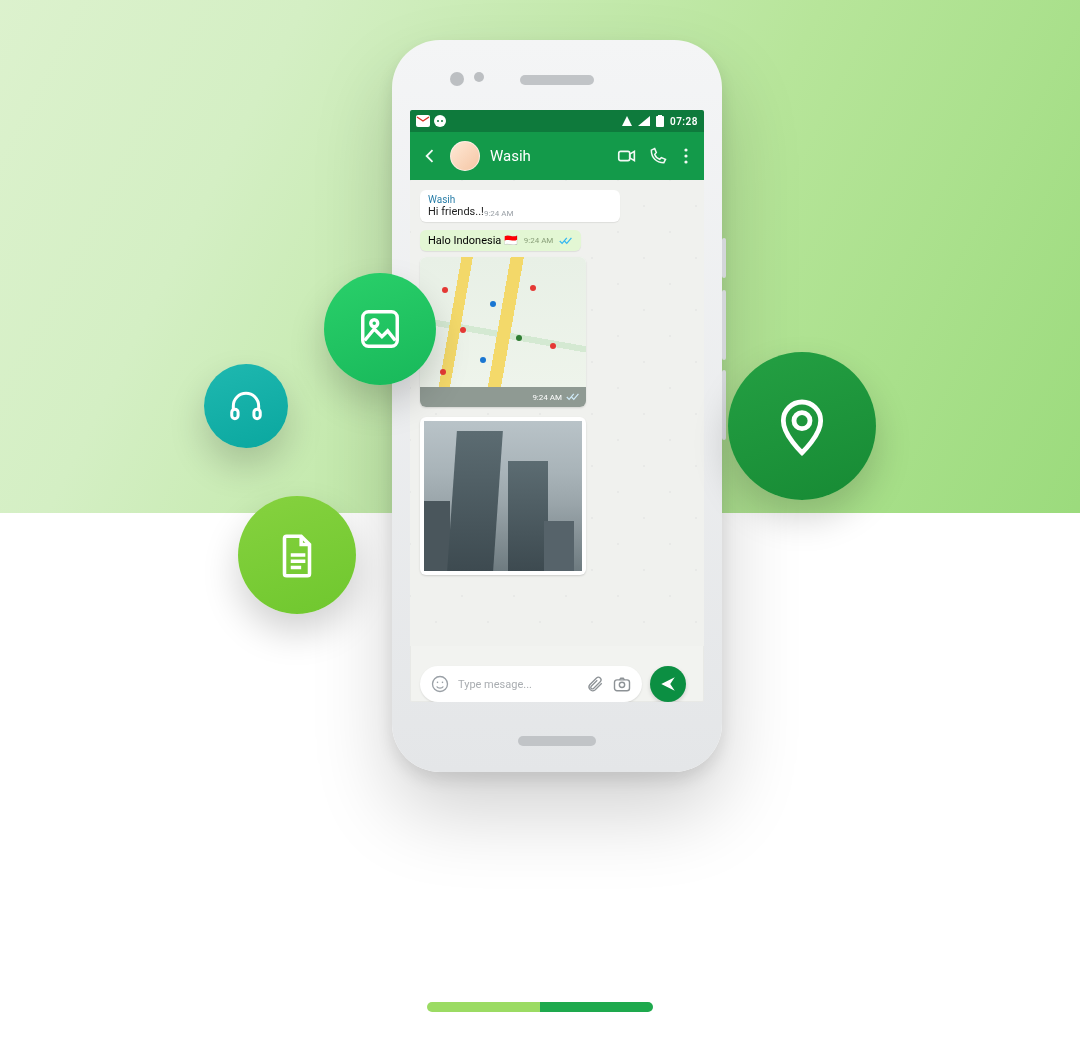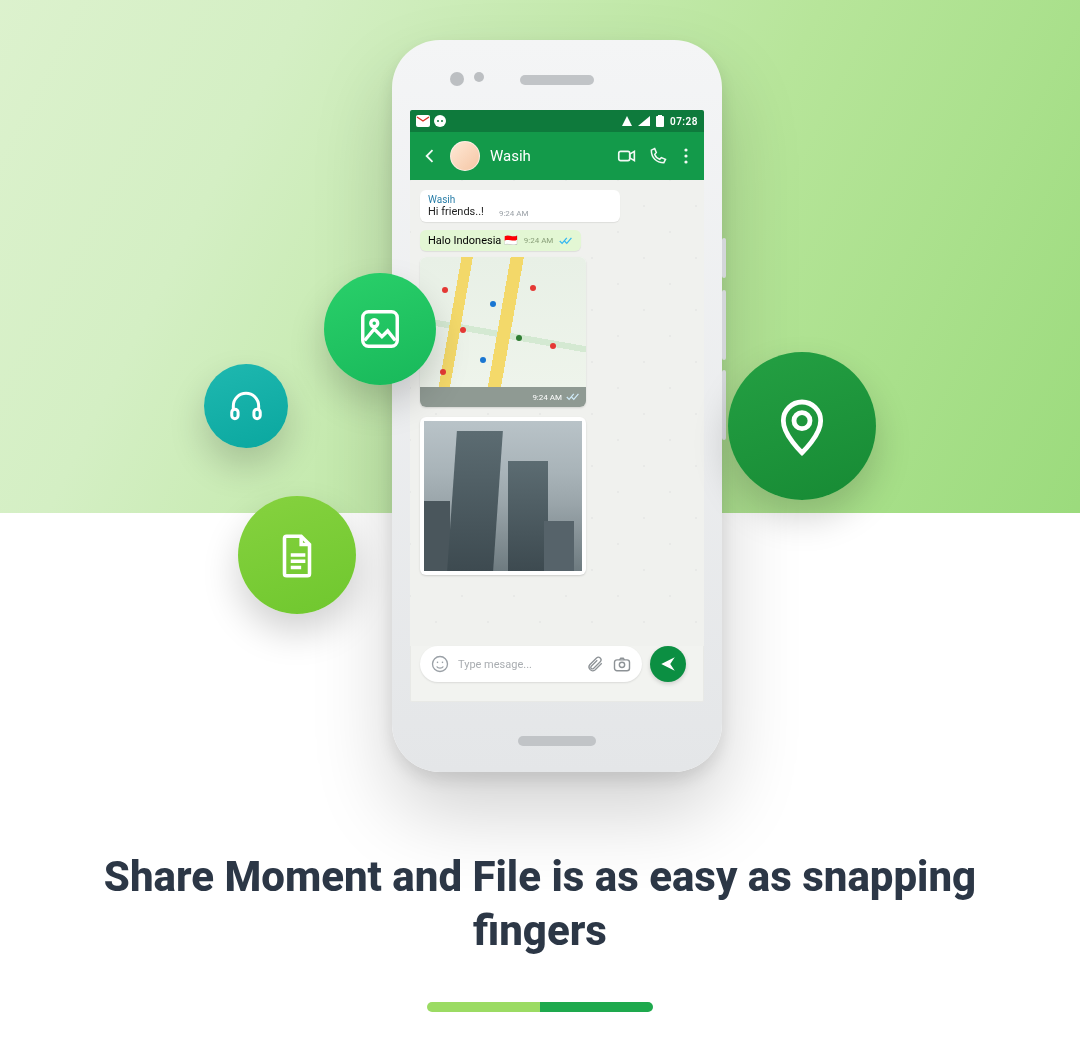--- a/index.html
+++ b/index.html
@@ -20,21 +20,21 @@
 .ic{display:inline-flex}
 .chat-header{height:48px;background:#139a4a;color:#fff;display:flex;align-items:center;padding:0 10px;gap:10px}
 .avatar{width:30px;height:30px;border-radius:50%;background:linear-gradient(135deg,#ffe9d6,#f5c6a5);border:1px solid rgba(255,255,255,.6)}
 .chat-header .name{font-size:15px}
 .chat-header .spacer{flex:1}
 .hicon{opacity:.95}
 .chat-body{position:absolute;top:70px;left:0;right:0;bottom:56px;background:#f0f1ee;background-image:radial-gradient(rgba(0,0,0,.03) 1px,transparent 1px),radial-gradient(rgba(0,0,0,.03) 1px,transparent 1px);background-size:52px 52px,52px 52px;background-position:0 0,26px 26px;padding:10px 10px 0}
 .msg{margin-bottom:8px;max-width:200px}
 .in{background:#fff;border-radius:6px;padding:4px 8px;box-shadow:0 1px 1px rgba(0,0,0,.08);font-size:11px}
 .in .sender{color:#2a7ea8;font-size:10px}
-.in .row{display:flex;align-items:flex-end;gap:15px}
+.in .row{display:flex;align-items:flex-end;gap:0}
 .in .txt{color:#222}
 .in .time{color:#9aa0a6;font-size:8px}
 .out-wrap{display:flex;}
 .out{background:#e3f7d4;border-radius:6px;padding:4px 8px;box-shadow:0 1px 1px rgba(0,0,0,.08);font-size:11px;display:flex;align-items:center;gap:6px}
 .out .time{color:#8aa07a;font-size:8px}
 .ticks{color:#34b7f1}
 .loc-card{width:166px;border-radius:6px;overflow:hidden;box-shadow:0 1px 2px rgba(0,0,0,.12);background:#fff}
 .map{height:130px;position:relative;background:linear-gradient(180deg,#e8f0e6,#eef4eb)}
 .map::before{content:"";position:absolute;inset:0;background:
  linear-gradient(100deg,transparent 0 22%,#f6d24a 22% 28%,transparent 28% 48%,#f6d24a 48% 55%,transparent 55% 100%),
@@ -46,21 +46,21 @@
 .map .pin.g{background:#2e7d32}
 .loc-foot{height:20px;background:#8f9a93;color:#fff;font-size:8px;display:flex;align-items:center;justify-content:flex-end;padding:0 6px;gap:4px}
 .loc-foot .ticks{color:#cfeaf7}
 .photo-card{width:166px;border-radius:6px;overflow:hidden;box-shadow:0 1px 2px rgba(0,0,0,.15);background:#fff;padding:4px}
 .photo{height:150px;background:linear-gradient(180deg,#b9c3c8 0%,#a8b3b8 35%,#9aa5aa 55%,#6e7b80 100%);position:relative}
 .build{position:absolute;bottom:0;background:linear-gradient(180deg,#5c6c72,#3d4a50)}
 .b1{left:28px;width:46px;height:140px;transform:skewX(-4deg)}
 .b2{left:84px;width:40px;height:110px}
 .b3{left:0;width:26px;height:70px;background:#4a565c}
 .b4{right:8px;width:30px;height:50px;background:#56636a}
-.input-area{position:absolute;left:0;right:8px;bottom:0;height:56px;display:flex;align-items:flex-start;gap:8px;padding:0 10px}
+.input-area{position:absolute;left:0;right:8px;bottom:0;height:56px;display:flex;align-items:flex-end;gap:8px;padding:0 10px}
 .input-pill{flex:1;height:36px;background:#fff;border-radius:20px;display:flex;align-items:center;padding:0 10px;gap:8px;box-shadow:0 1px 2px rgba(0,0,0,.10)}
 .input-pill .ph{color:#a9adb1;font-size:11px;flex:1}
 .send-btn{width:36px;height:36px;border-radius:50%;background:#0b8f42;display:flex;align-items:center;justify-content:center;box-shadow:0 2px 4px rgba(0,0,0,.15)}
 .home-bar{position:absolute;bottom:26px;left:50%;transform:translateX(-50%);width:78px;height:10px;border-radius:6px;background:#c1c4c7}
 .pbtn{position:absolute;right:-4px;width:4px;border-radius:2px;background:#d3d6d9}
 .pb1{top:198px;height:40px}
 .pb2{top:250px;height:70px}
 .pb3{top:330px;height:70px}
 .orbit{position:absolute;z-index:5;border-radius:50%;display:flex;align-items:center;justify-content:center;box-shadow:0 18px 36px rgba(0,0,0,.18)}
 .o-image{left:324px;top:273px;width:112px;height:112px;background:linear-gradient(160deg,#2ad06a,#18b85a)}
@@ -275,18 +275,17 @@
         <path d="M9 12h7M9 15h7M9 18h5"></path>
       </svg>
   </div>
   <div class="orbit o-loc">
     <svg width="64" height="64" viewBox="0 0 24 24" fill="none" stroke="#fff" stroke-width="1.8">
         <path d="M12 22s7-6.5 7-12a7 7 0 10-14 0c0 5.5 7 12 7 12z"></path>
         <circle cx="12" cy="10" r="3"></circle>
       </svg>
   </div>
 
-  <div class="headline">Share Moment and File is as easy as snapping fingers</div>
   <div class="underline">
     <span class="a"></span>
     <span class="b"></span>
   </div>
 </div>
 
 </body></html>

